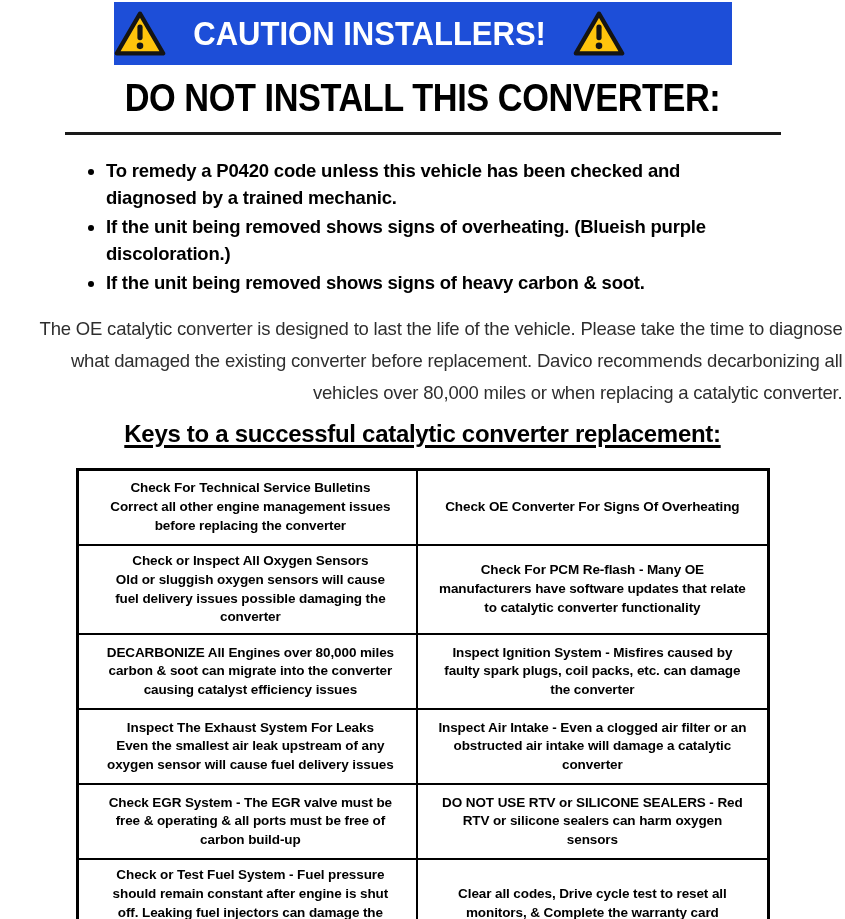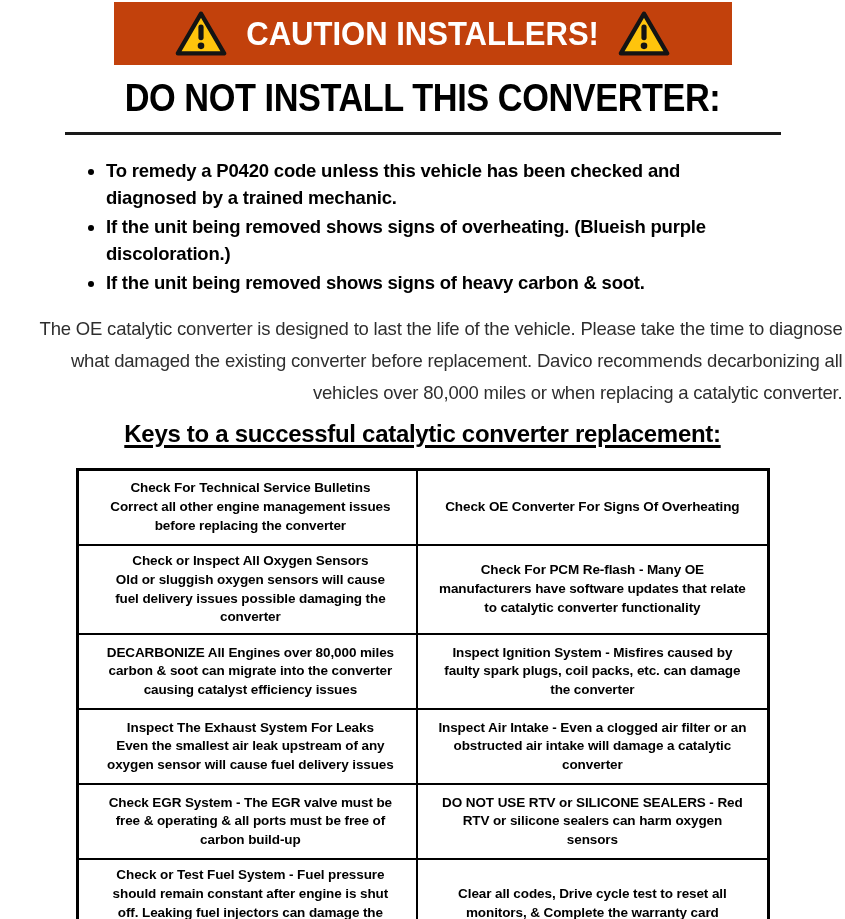--- a/index.html
+++ b/index.html
@@ -11,25 +11,24 @@
     color: #000;
     overflow: hidden;
   }
   .page { width: 845px; height: 919px; position: relative; }
 
   
   .banner {
     width: 618px;
     height: 63px;
     margin: 2px auto 0;
-    background: #c2410c;
+    background: #1d4ed8;
     display: flex;
     align-items: center;
-    justify-content: center;
-    gap: 8px;
+    gap: 16px;
   }
   .banner-text {
     color: #ffffff;
     font-size: 33px;
     font-weight: bold;
     letter-spacing: 0px;
     transform: scaleX(0.94);
     white-space: nowrap;
   }
   .tri-icon { display: block; }

